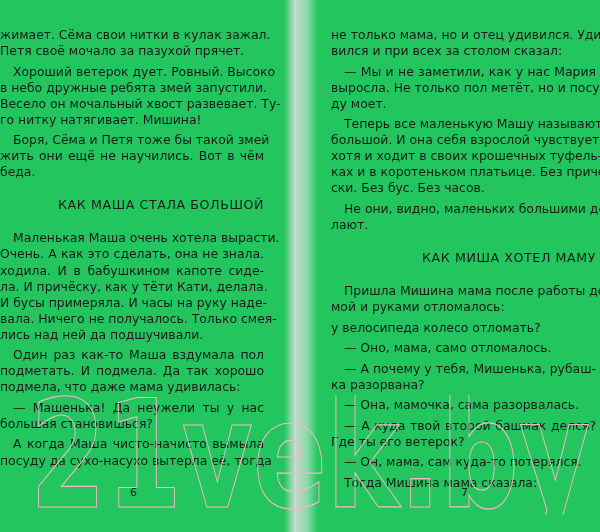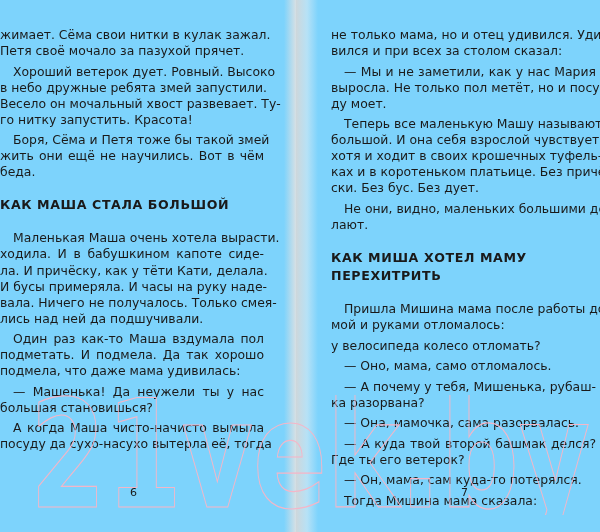--- a/index.html
+++ b/index.html
@@ -1,64 +1,65 @@
 <!DOCTYPE html>
 <html><head>
 <meta charset="utf-8">
 <style>
   html, body { margin:0; padding:0; }
   body { width:600px; height:532px; overflow:hidden; background:#fff; position:relative;
          font-family:"DejaVu Sans", sans-serif; color:#1a1a1a; }
   .spread { position:absolute; inset:0; display:flex; }
-  .page { position:relative; height:532px; background:#7dd3fc; }
+  .page { position:relative; height:532px; background:#22c55e; }
   .page-left { width:296px; }
   .page-right { width:304px; }
   .gutter-left { position:absolute; top:0; right:0; width:12px; height:100%;
      background:linear-gradient(to right, rgba(255,255,255,0), rgba(225,225,225,0.9)); }
   .gutter-right { position:absolute; top:0; left:0; width:22px; height:100%;
      background:linear-gradient(to right, rgba(215,215,215,0.9), rgba(240,240,240,0.5) 50%, rgba(255,255,255,0)); }
   .text-block { position:absolute; font-size:12.4px; line-height:16.05px; }
   .page-left .text-block { left:0; top:27px; width:264px; }
   .page-right .text-block { left:35px; top:27px; width:265px; }
   .line { display:block; white-space:nowrap; text-align:justify; text-align-last:justify; height:16.05px; }
   .line.last { text-align-last:left; }
   .line.indent { padding-left:13px; }
   .para-gap { height:4.5px; }
-  .heading { display:block; font-weight:bold; text-align:left; font-size:12.6px; letter-spacing:0.6px; line-height:18px; }
+  .heading { display:block; font-weight:normal; text-align:right; font-size:12.6px; letter-spacing:0.6px; line-height:18px; }
   .head-gap { height:16px; }
   .page-number { position:absolute; font-size:11px; top:486px; }
   .page-left .page-number { left:130px; }
   .page-right .page-number { left:465px; left:165px; }
   .watermark { position:absolute; left:30px; top:395px; width:560px; height:120px; pointer-events:none; }
 </style>
 </head>
 <body>
 
 <div class="spread">
   <div class="page page-left">
     <div class="gutter-left"></div>
     <div class="text-block">
       <div>
           <span class="line">жимает. Сёма свои нитки в кулак зажал.</span>
           <span class="line last">Петя своё мочало за пазухой прячет.</span>
           <div class="para-gap"></div>
           <span class="line indent">Хороший ветерок дует. Ровный. Высоко</span>
           <span class="line">в небо дружные ребята змей запустили.</span>
           <span class="line">Весело он мочальный хвост развевает. Ту-</span>
-          <span class="line last">го нитку запустить. Красота!</span>
+          <span class="line last">го нитку натягивает. Мишина!</span>
           <div class="para-gap"></div>
           <span class="line indent">Боря, Сёма и Петя тоже бы такой змей</span>
           <span class="line">жить они ещё не научились. Вот в чём</span>
           <span class="line last">беда.</span>
         </div>
       <div class="head-gap"></div>
       <span class="heading">КАК МАША СТАЛА БОЛЬШОЙ</span>
       <div class="head-gap"></div>
       <div>
           <span class="line indent">Маленькая Маша очень хотела вырасти.</span>
+          <span class="line">Очень. А как это сделать, она не знала.</span>
           <span class="line">ходила. И в бабушкином капоте сиде-</span>
           <span class="line">ла. И причёску, как у тёти Кати, делала.</span>
           <span class="line">И бусы примеряла. И часы на руку наде-</span>
           <span class="line">вала. Ничего не получалось. Только смея-</span>
           <span class="line last">лись над ней да подшучивали.</span>
           <div class="para-gap"></div>
           <span class="line indent">Один раз как-то Маша вздумала пол</span>
           <span class="line">подметать. И подмела. Да так хорошо</span>
           <span class="line last">подмела, что даже мама удивилась:</span>
           <div class="para-gap"></div>
@@ -80,28 +81,27 @@
           <span class="line last">вился и при всех за столом сказал:</span>
           <div class="para-gap"></div>
           <span class="line indent">— Мы и не заметили, как у нас Мария</span>
           <span class="line">выросла. Не только пол метёт, но и посу-</span>
           <span class="line last">ду моет.</span>
           <div class="para-gap"></div>
           <span class="line indent">Теперь все маленькую Машу называют</span>
           <span class="line">большой. И она себя взрослой чувствует,</span>
           <span class="line">хотя и ходит в своих крошечных туфель-</span>
           <span class="line">ках и в коротеньком платьице. Без причё-</span>
-          <span class="line last">ски. Без бус. Без дует.</span>
+          <span class="line last">ски. Без бус. Без часов.</span>
           <div class="para-gap"></div>
           <span class="line indent">Не они, видно, маленьких большими де-</span>
           <span class="line last">лают.</span>
         </div>
       <div class="head-gap"></div>
       <span class="heading">КАК МИША ХОТЕЛ МАМУ</span>
-      <span class="heading">ПЕРЕХИТРИТЬ</span>
       <div class="head-gap"></div>
       <div>
           <span class="line indent">Пришла Мишина мама после работы до-</span>
           <span class="line last">мой и руками отломалось:</span>
           <div class="para-gap"></div>
           <span class="line last">у велосипеда колесо отломать?</span>
           <div class="para-gap"></div>
           <span class="line indent last">— Оно, мама, само отломалось.</span>
           <div class="para-gap"></div>
           <span class="line indent">— А почему у тебя, Мишенька, рубаш-</span>

